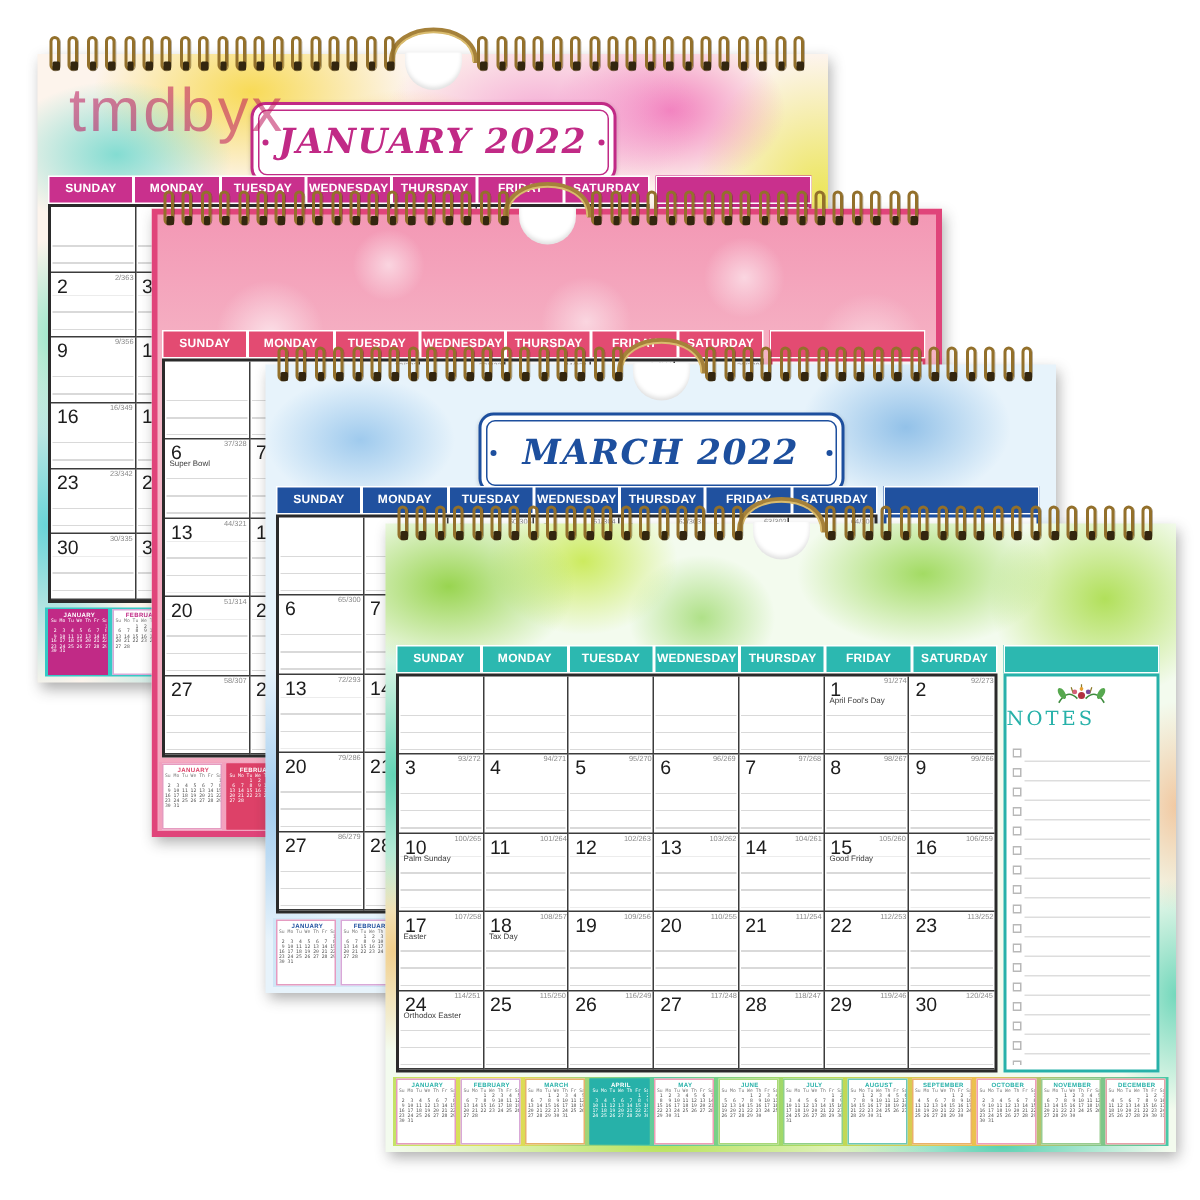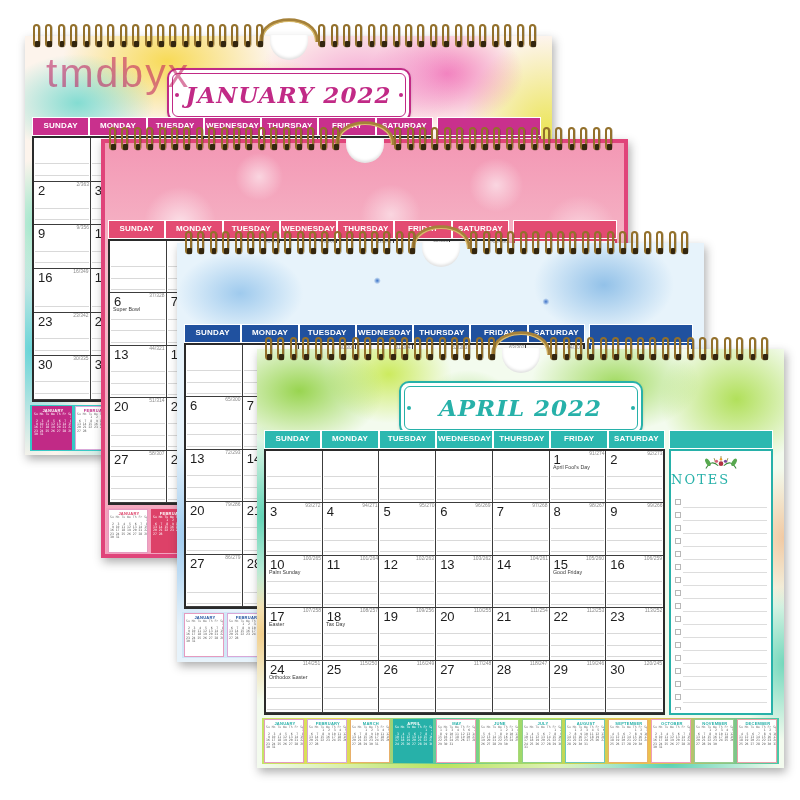--- a/index.html
+++ b/index.html
@@ -1110,20 +1110,25 @@
         <i class="loop" style="left: 479.2px;">
           <b class="slot"></b>
         </i>
         <i class="loop" style="left: 491.6px;">
           <b class="slot"></b>
         </i>
         <i class="loop" style="left: 504px;">
           <b class="slot"></b>
         </i>
       </div>
+    <div class="plate">
+        <b class="dl"></b>
+        <b class="dr"></b>
+      <span class="title">MARCH 2022</span>
+      </div>
     <div class="dayrow">
         <div class="dh">SUNDAY</div>
         <div class="dh">MONDAY</div>
         <div class="dh">TUESDAY</div>
         <div class="dh">WEDNESDAY</div>
         <div class="dh">THURSDAY</div>
         <div class="dh">FRIDAY</div>
         <div class="dh">SATURDAY</div>
       </div>
     <div class="notes-head"></div>
@@ -1541,25 +1546,20 @@
         <i class="loop" style="left: 479.2px;">
           <b class="slot"></b>
         </i>
         <i class="loop" style="left: 491.6px;">
           <b class="slot"></b>
         </i>
         <i class="loop" style="left: 504px;">
           <b class="slot"></b>
         </i>
       </div>
-    <div class="plate">
-        <b class="dl"></b>
-        <b class="dr"></b>
-      <span class="title">APRIL 2022</span>
-      </div>
     <div class="dayrow">
         <div class="dh">SUNDAY</div>
         <div class="dh">MONDAY</div>
         <div class="dh">TUESDAY</div>
         <div class="dh">WEDNESDAY</div>
         <div class="dh">THURSDAY</div>
         <div class="dh">FRIDAY</div>
         <div class="dh">SATURDAY</div>
       </div>
     <div class="notes-head"></div>

